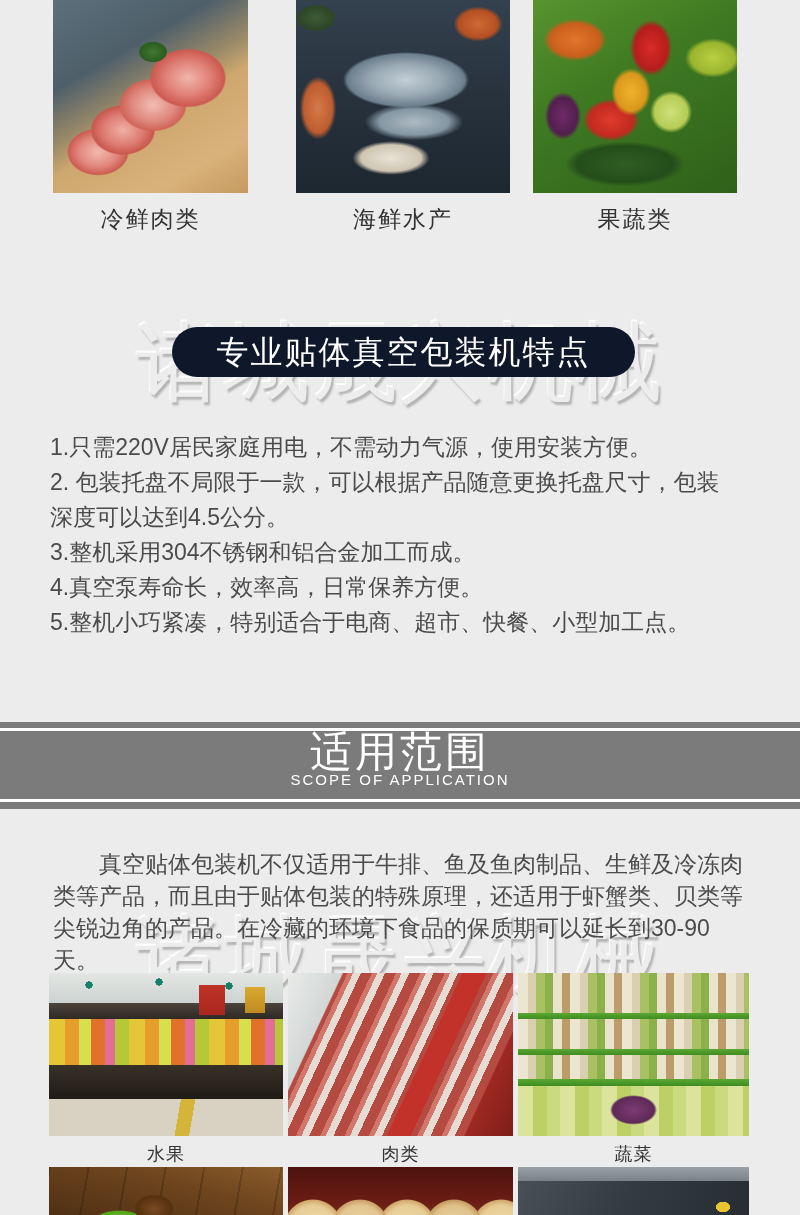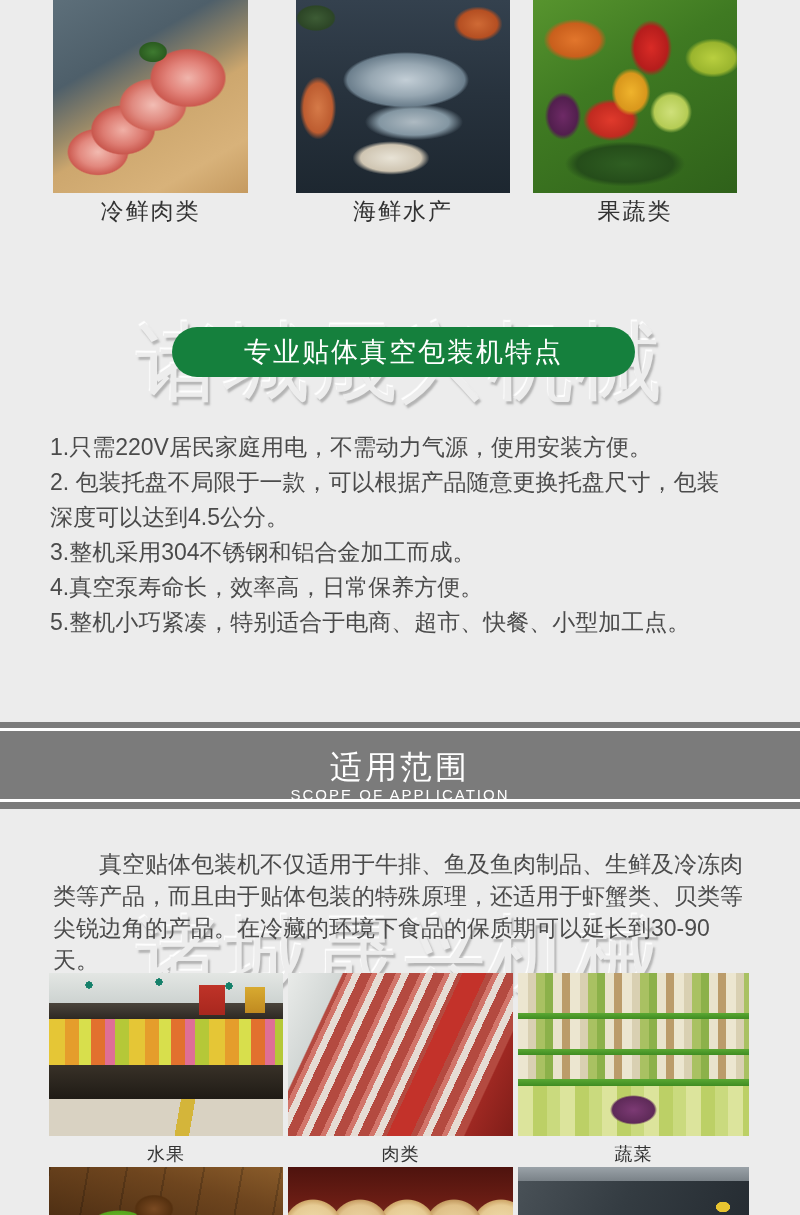--- a/index.html
+++ b/index.html
@@ -4,21 +4,21 @@
 <style>
   html,body{margin:0;padding:0;}
   body{font-family:"Liberation Sans","DejaVu Sans",sans-serif;}
   .page{position:relative;width:800px;height:1215px;background:#ececec;overflow:hidden;}
 
   
   .photo{position:absolute;top:0;background-repeat:no-repeat;}
 
   
   .cat-photo{height:193px;z-index:1;}
-  .cat-caption{position:absolute;top:196px;height:30px;line-height:30px;
+  .cat-caption{position:absolute;top:204px;height:30px;line-height:30px;
     font-size:23px;color:#333;text-align:center;letter-spacing:2px;z-index:1;}
   .t1{left:53px;width:195px;} .t2{left:296px;width:214px;} .t3{left:533px;width:204px;}
 
   .ph-meat{
     background-color:#c59a60;
     background-image:
       radial-gradient(ellipse 22px 16px at 100px 52px,#3e7a30 0%,#2b5c20 60%,transparent 66%),
       radial-gradient(ellipse 52px 40px at 135px 78px,#f0b5ac 0%,#e2837a 40%,#cc5a50 70%,transparent 74%),
       radial-gradient(ellipse 46px 36px at 100px 105px,#f2bdb4 0%,#e08a80 45%,#d06458 70%,transparent 74%),
       radial-gradient(ellipse 44px 34px at 70px 130px,#f0b0a6 0%,#dd7c72 45%,#c9584e 70%,transparent 74%),
@@ -51,33 +51,33 @@
   }
 
   
   .watermark{position:absolute;left:0;width:100%;text-align:center;z-index:0;
     font-size:86px;font-weight:normal;letter-spacing:2px;color:#ededed;white-space:nowrap;
     text-shadow:2px 3px 2px rgba(125,125,125,0.5),-1px -2px 1px rgba(255,255,255,0.95);}
   .wm1{top:305px;} .wm2{top:898px;}
 
   
   .pill{position:absolute;left:172px;top:327px;width:463px;height:50px;z-index:2;
-    background:#15803d;border-radius:26px;text-align:center;line-height:50px;
-    font-size:27px;color:#fff;letter-spacing:2px;}
+    background:#0f172a;border-radius:26px;text-align:center;line-height:50px;
+    font-size:32px;color:#fff;letter-spacing:2px;}
   .features{position:absolute;left:0;top:430px;width:800px;box-sizing:border-box;
     padding:0 73px 0 50px;z-index:1;}
   .features p{margin:0;font-size:23px;line-height:35px;color:#4b4b4b;}
 
   
   .scope-banner{position:absolute;left:0;top:722px;width:100%;z-index:1;}
   .stripe{width:100%;background:#7b7b7b;}
   .s-top{height:6px;} .s-bottom{height:7px;}
   .gap{width:100%;height:3px;background:#ffffff;}
   .scope-main{width:100%;height:68px;background:#7b7b7b;text-align:center;}
-  .scope-cn{padding-top:18px;font-size:32px;line-height:36px;color:#fff;letter-spacing:3px;}
+  .scope-cn{padding-top:3px;font-size:42px;line-height:36px;color:#fff;letter-spacing:3px;}
   .scope-en{font-size:15px;line-height:20px;color:#fff;letter-spacing:2px;}
 
   .scope-par{position:absolute;left:45px;top:840px;width:695px;margin:8px;z-index:1;
     font-size:23px;line-height:32px;color:#4b4b4b;text-indent:2em;}
 
   
   .g-photo{height:163px;z-index:1;}
   .g-caption{position:absolute;top:1141px;height:26px;line-height:26px;z-index:1;
     font-size:18px;color:#333;text-align:center;letter-spacing:1px;}
   .g1{left:49px;width:234px;} .g2{left:288px;width:225px;} .g3{left:518px;width:231px;}

